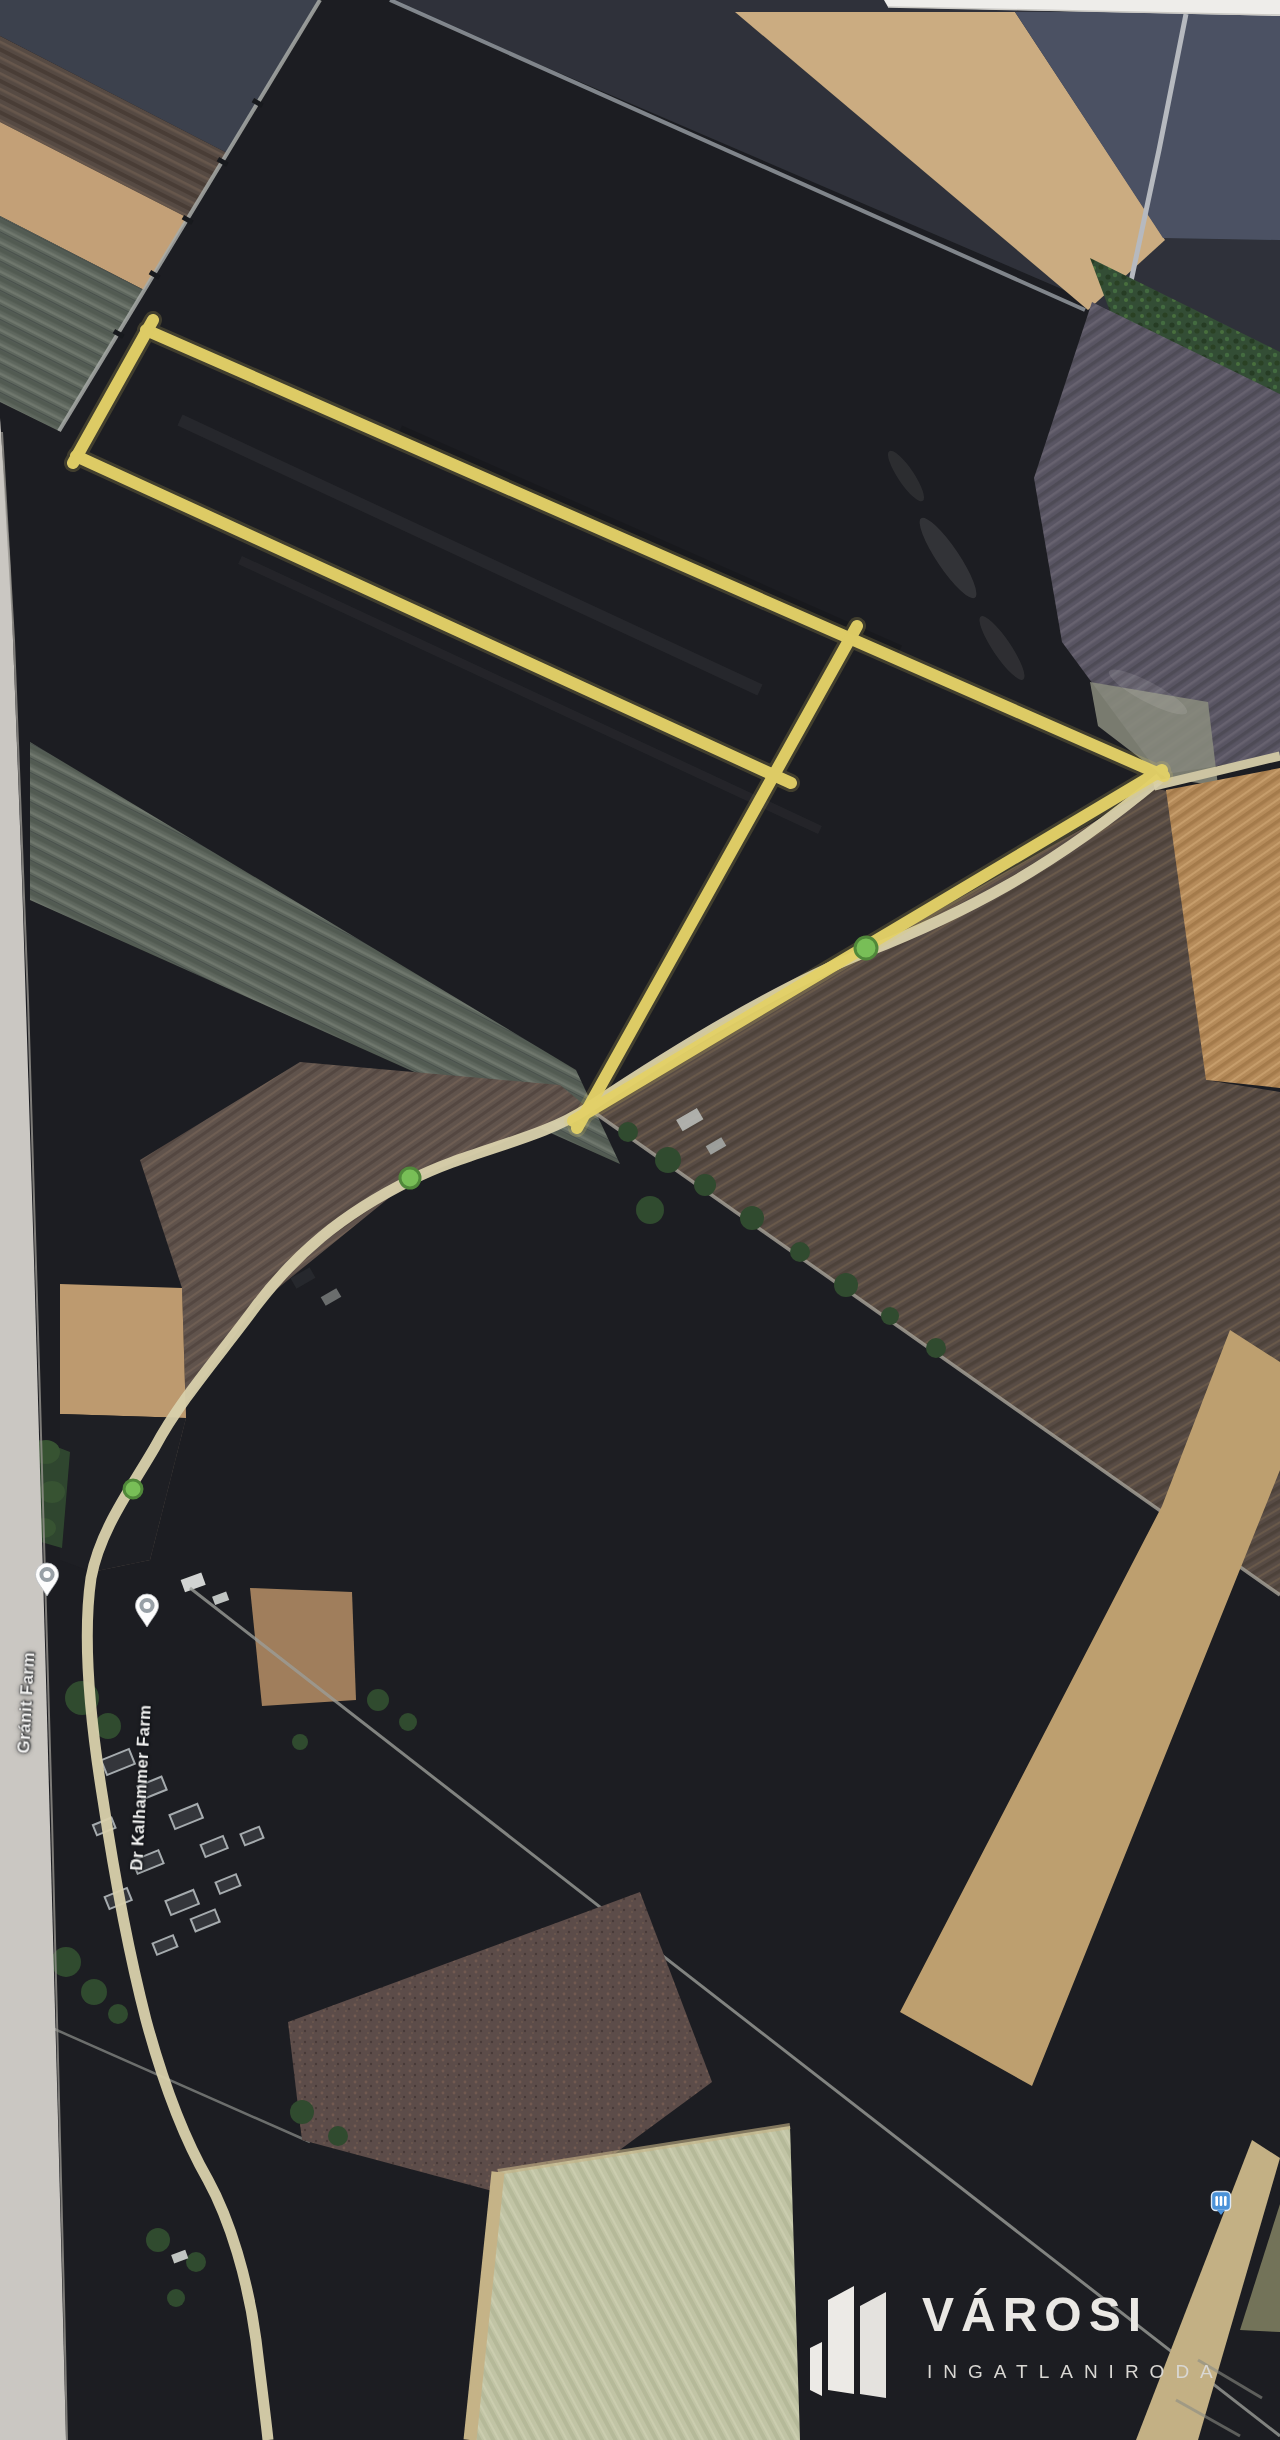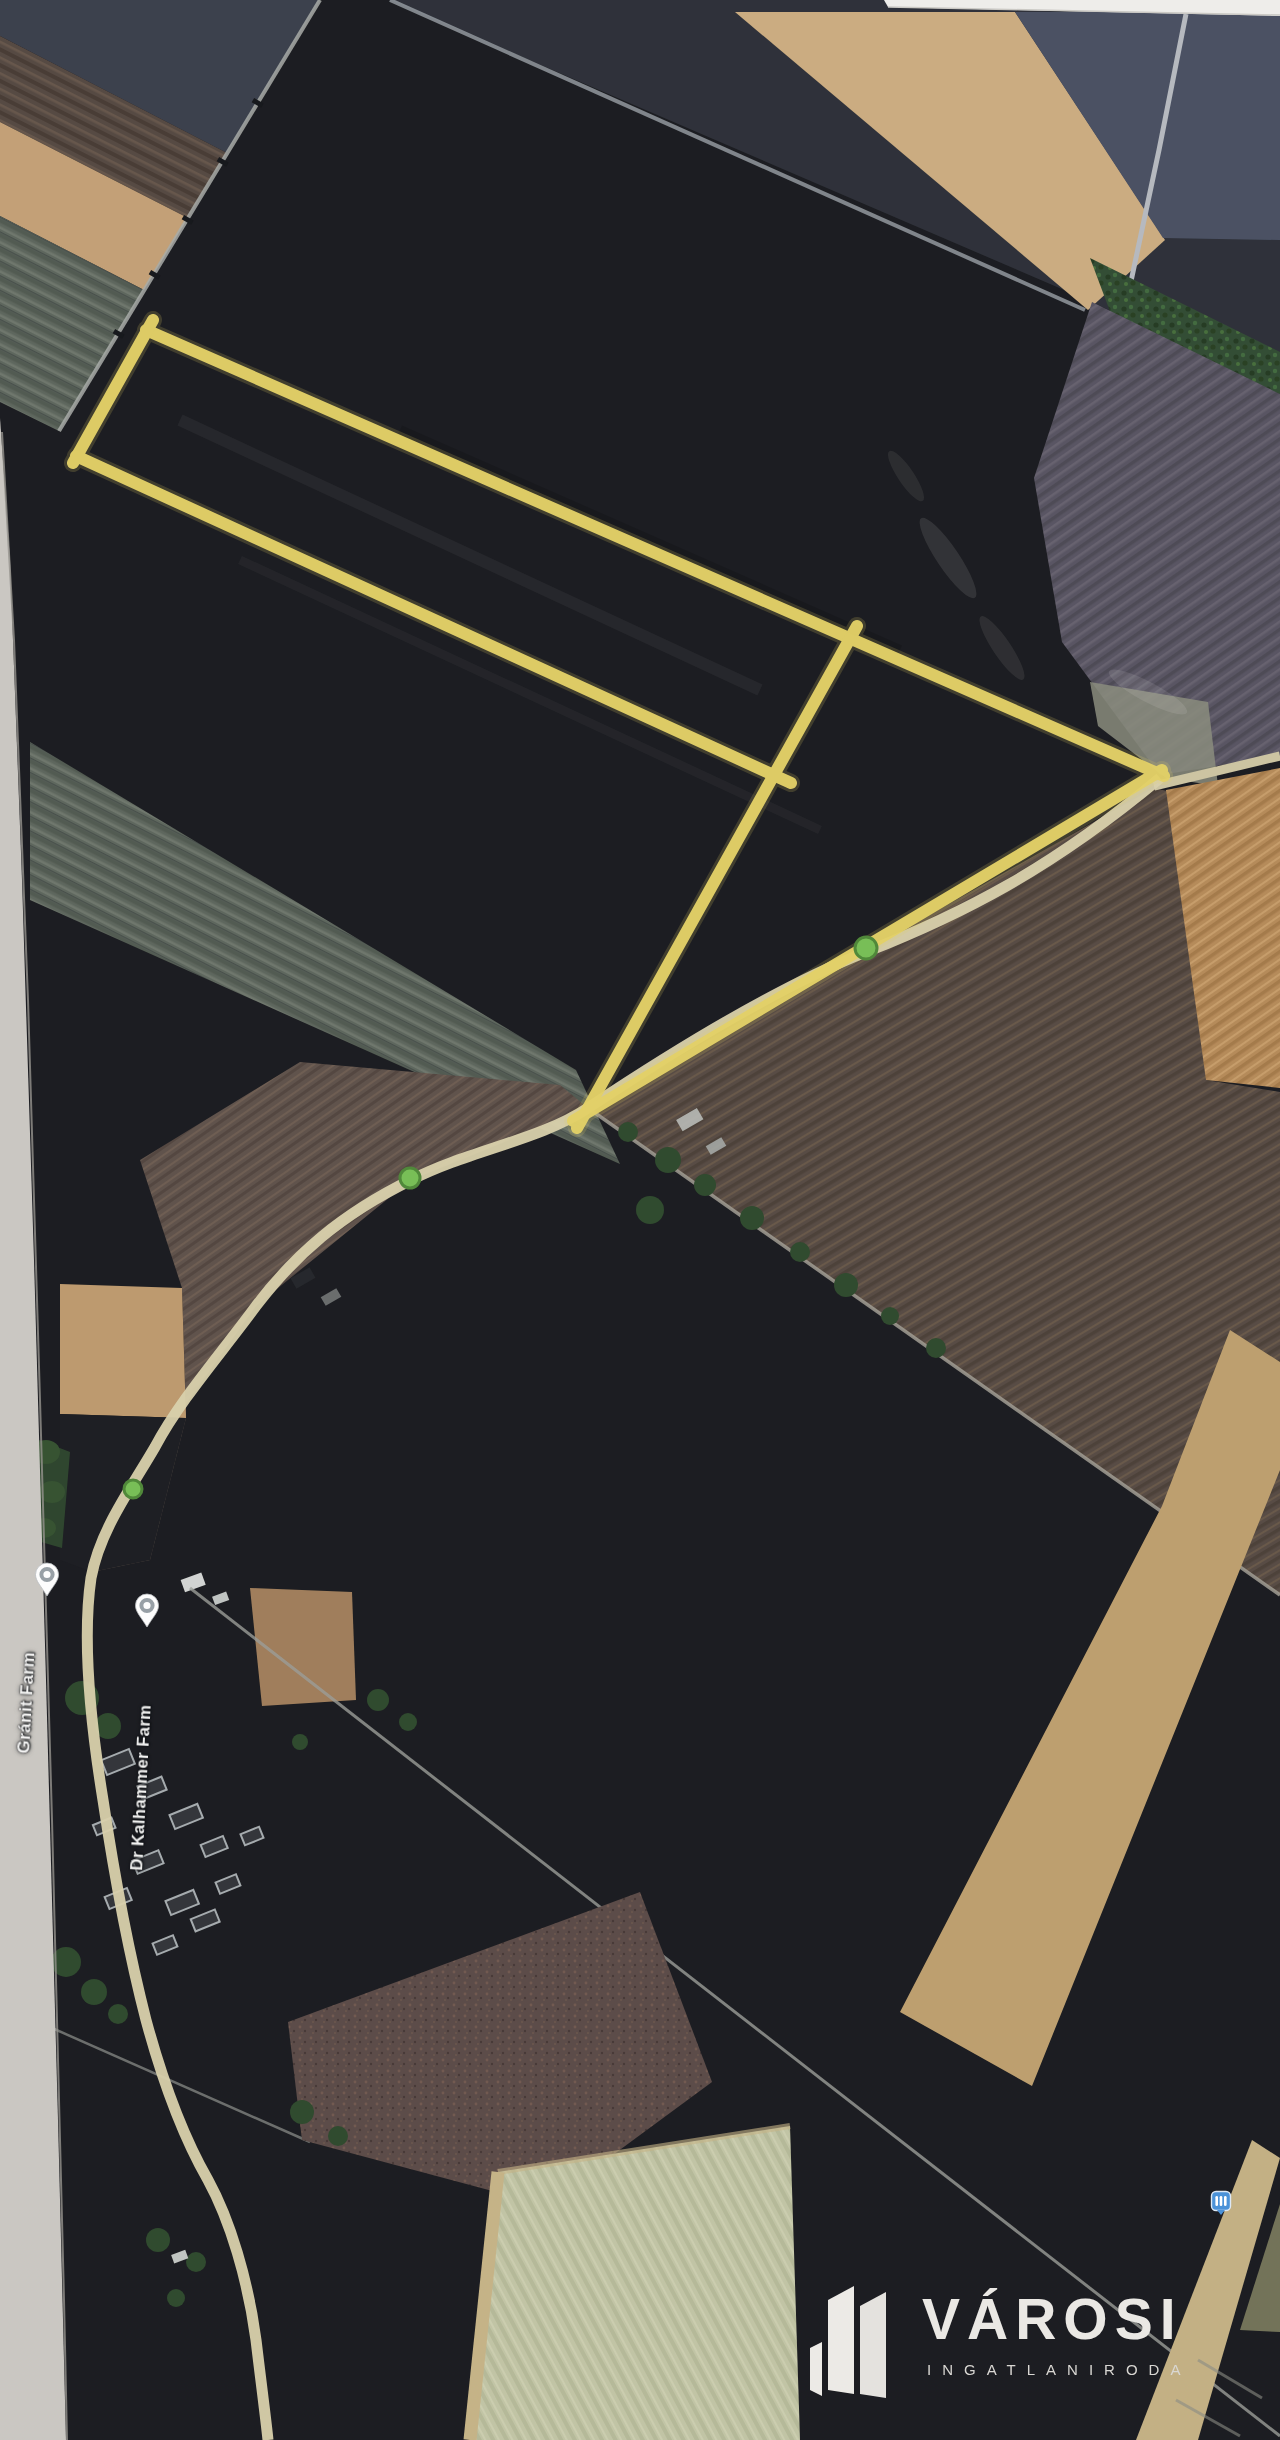--- a/index.html
+++ b/index.html
@@ -11,25 +11,25 @@
   .map-label{
     position:absolute;color:#f3f3f2;font-weight:600;letter-spacing:.5px;
     transform:rotate(-87deg);transform-origin:left bottom;white-space:nowrap;
     text-shadow:0 0 2px rgba(18,20,24,.95),0 0 5px rgba(18,20,24,.8),1px 1px 2px rgba(18,20,24,.85);
     filter:blur(.25px);
   }
   .pin{position:absolute;}
   .brand{position:absolute;left:0;top:0;}
   .brand-name{
     position:absolute;left:922px;top:2291px;color:#eae8e4;font-weight:700;
-    font-size:57px;letter-spacing:7px;line-height:1;filter:blur(.2px);
+    font-size:48px;letter-spacing:7px;line-height:1;filter:blur(.2px);
   }
   .brand-subtitle{
     position:absolute;left:927px;top:2362px;color:#d9d7d3;font-weight:400;
-    font-size:15px;letter-spacing:11px;line-height:1;filter:blur(.2px);
+    font-size:19px;letter-spacing:11px;line-height:1;filter:blur(.2px);
   }
   .brand-icon{position:absolute;left:810px;top:2272px;filter:blur(.2px);}
 </style>
 </head>
 <body>
 
 <div class="stage">
 
   <svg class="map-svg" width="1280" height="2440" viewBox="0 0 1280 2440">
     <defs>

